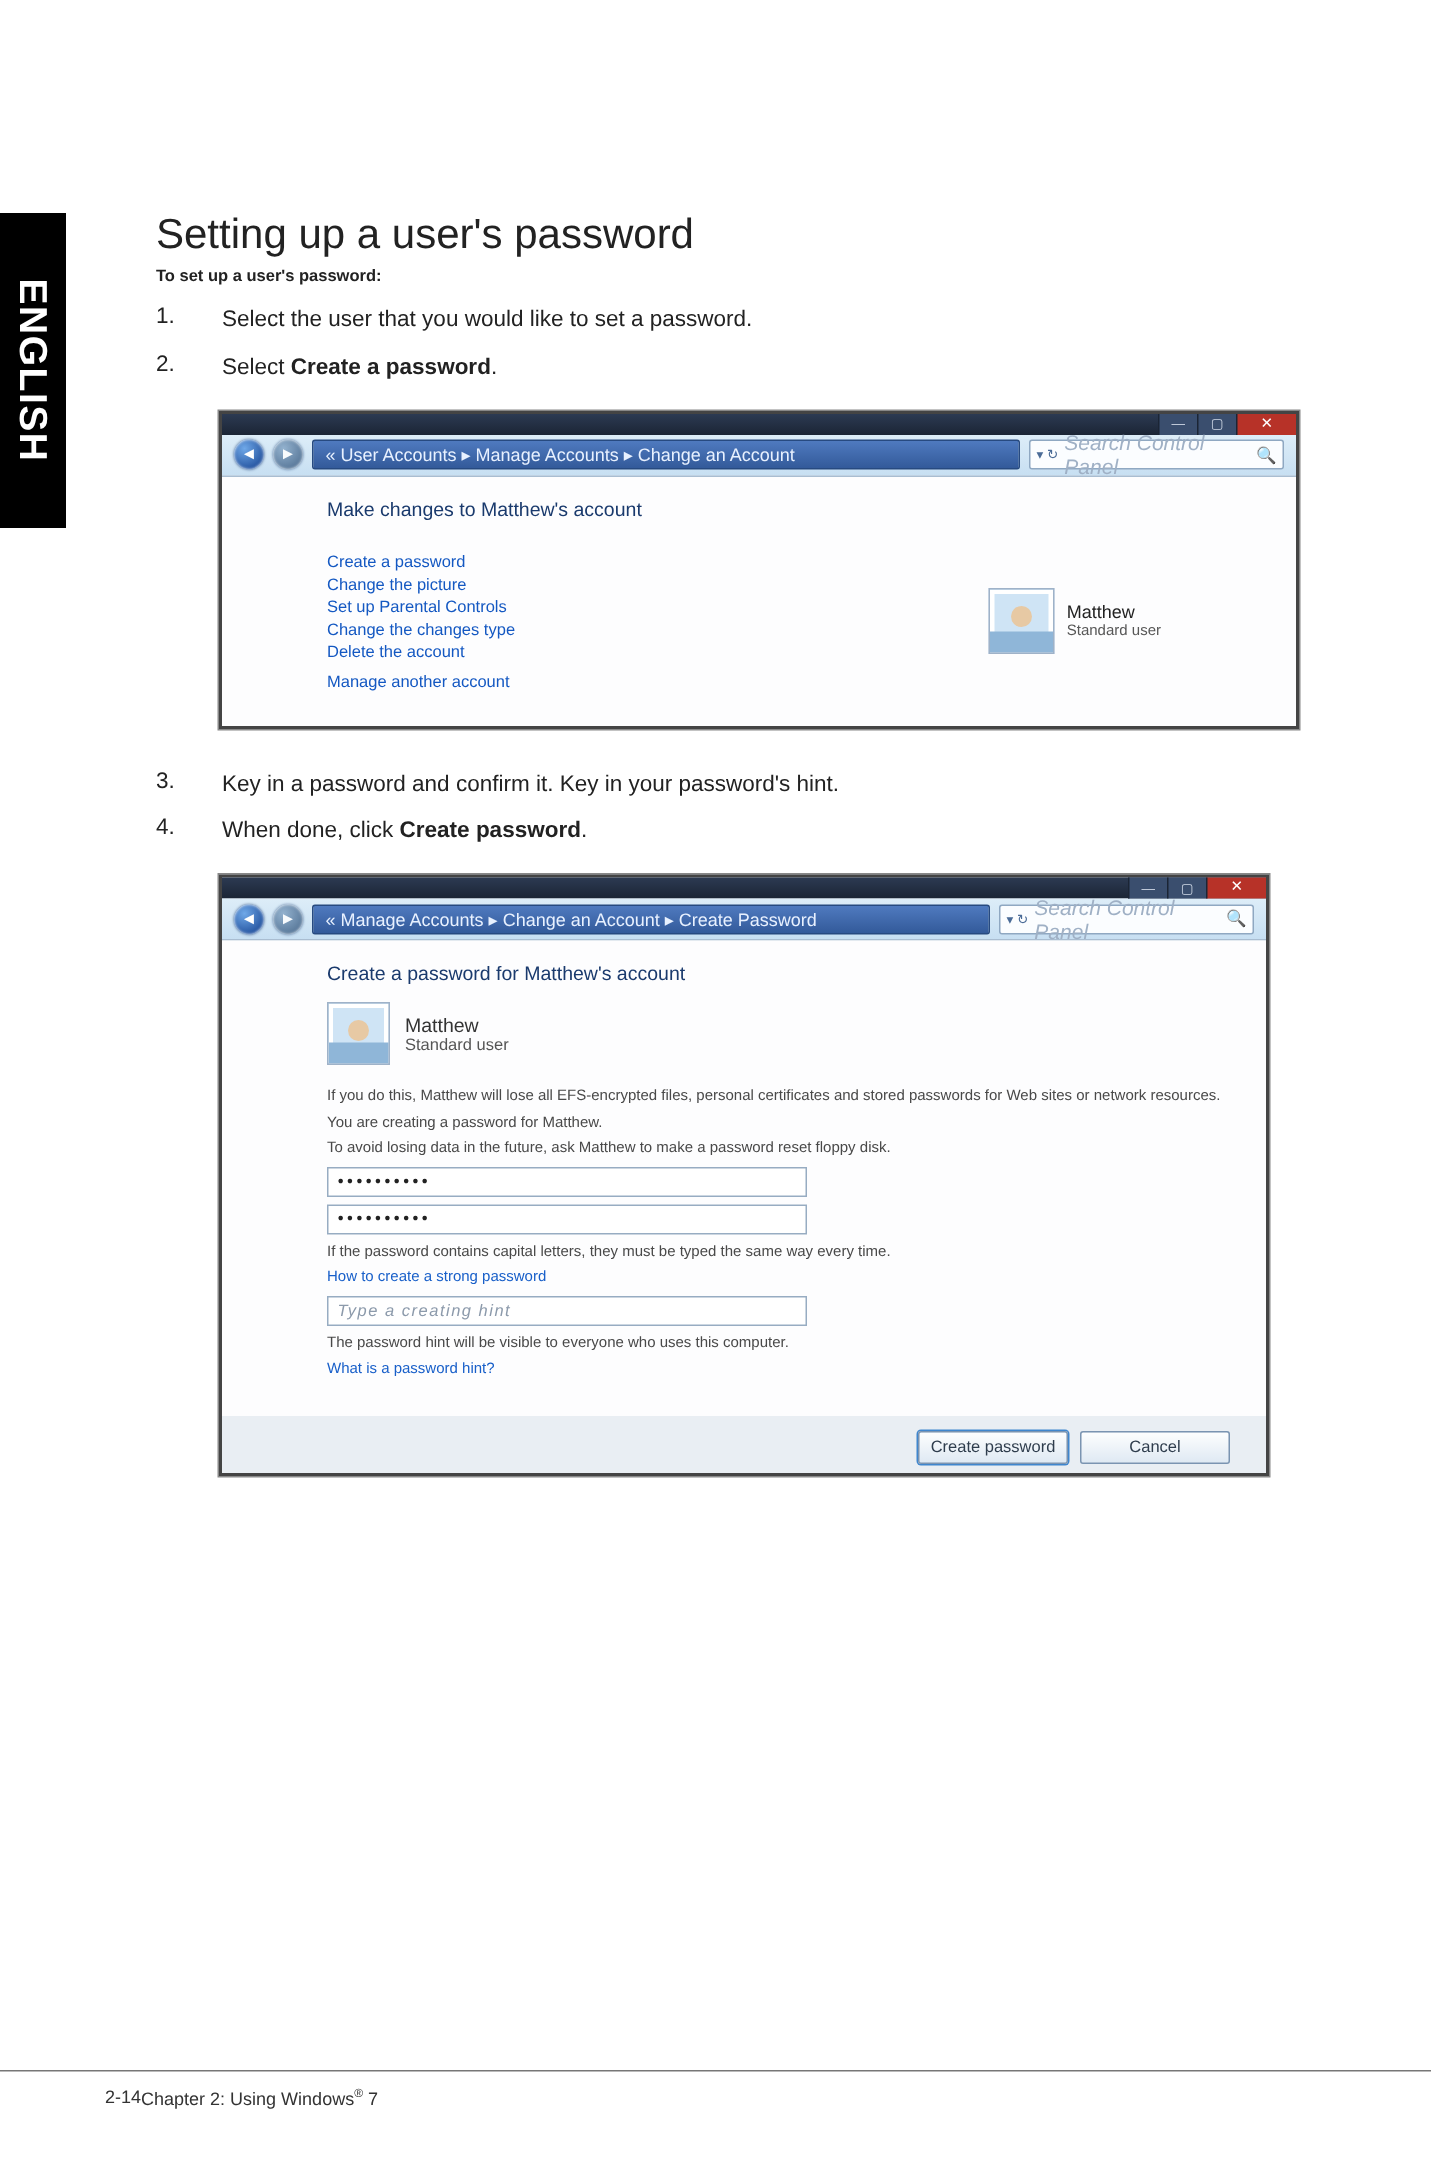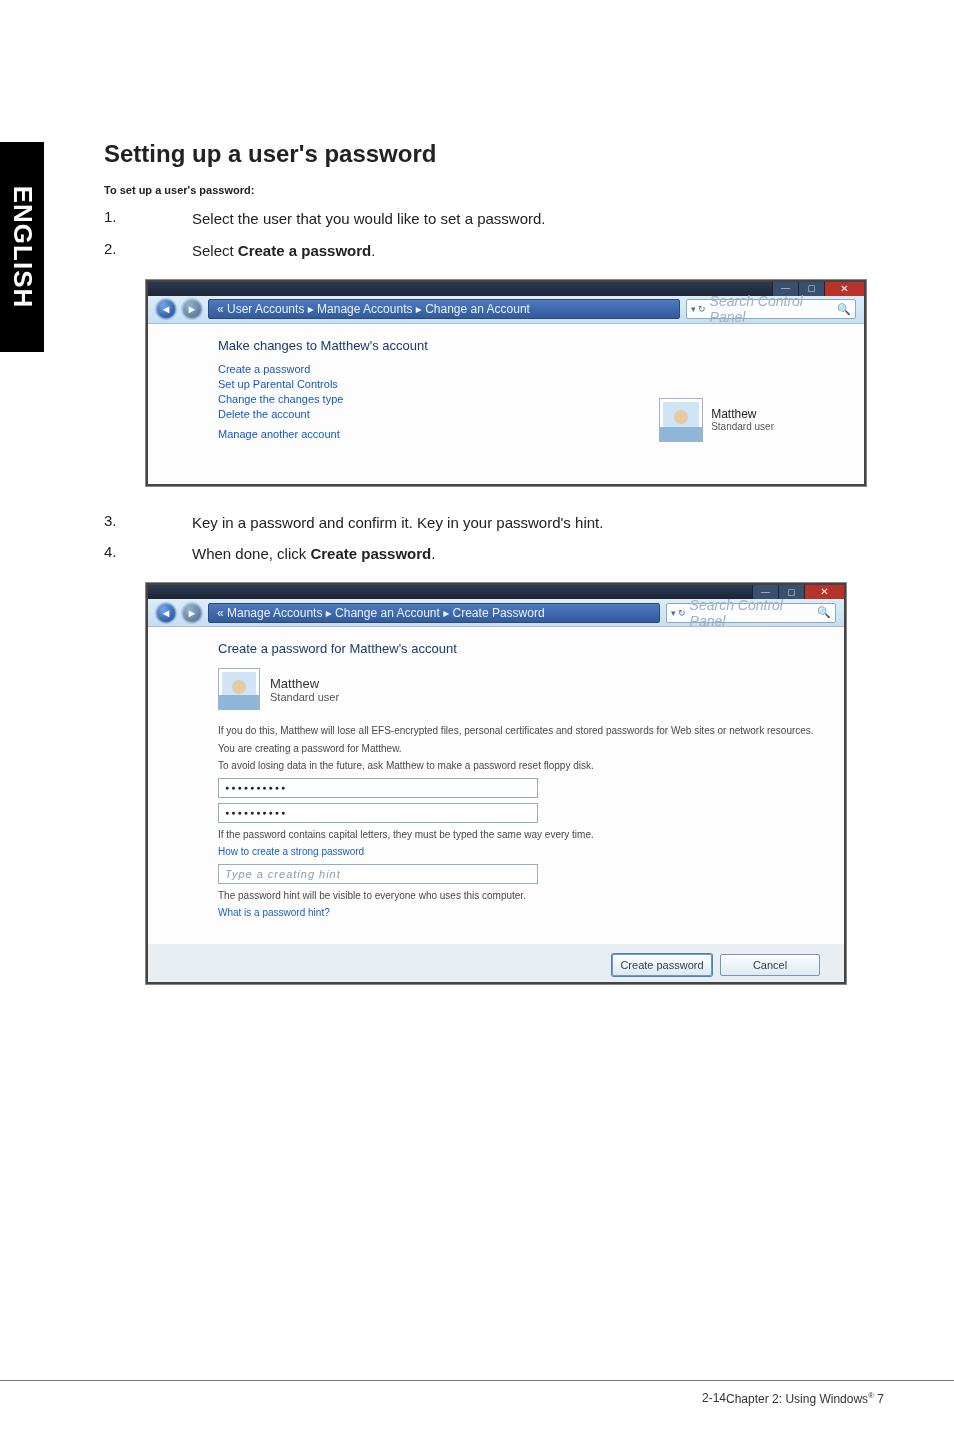--- a/index.html
+++ b/index.html
@@ -31,26 +31,26 @@
     font-size: 26px;
     letter-spacing: 1px;
     white-space: nowrap;
   }
   .content {
     position: absolute;
     left: 104px;
     top: 140px;
     width: 760px;
   }
-  h2.section-title { font-size: 24px; font-weight: bold; margin-bottom: 16px; }
+  h2.section-title { font-size: 28px; font-weight: normal; margin-bottom: 6px; }
   .sub-instr { font-size: 11px; font-weight: bold; margin-bottom: 12px; }
   ol.steps { list-style: none; padding: 0; margin: 0 0 18px 0; }
   ol.steps li { font-size: 15px; margin-bottom: 10px; display: flex; }
   ol.steps li .num { width: 44px; flex-shrink:0; }
-  ol.steps li .txt { flex: 1; line-height: 1.45; margin-left: 44px; }
+  ol.steps li .txt { flex: 1; line-height: 1.45; }
   .txt b { font-weight: bold; }
 
   
   .win {
     border: 2px solid #444;
     box-shadow: 0 0 0 1px #888;
     background: #e9eef3;
     margin: 10px 0 26px 42px;
     position: relative;
   }
@@ -90,21 +90,21 @@
     width: 170px; height:20px; background:#fbfdff; border:1px solid #8fa8c2; border-radius:2px;
     display:flex; align-items:center; padding:0 4px; gap:4px;
   }
   .searchbox .dd { color:#4a6b97; font-size:9px; }
   .searchbox .ph { color:#9fb0c5; font-size:14px; font-style:italic; flex:1; }
   .searchbox .mg { color:#5f86b7; font-size:11px; }
   .body-area { background:#fdfdfe; padding: 14px 30px 20px 70px; }
 
   
   .win1 { width: 720px; }
-  .w1-title { color:#1a3a6d; font-size:13px; margin-bottom:10px; filter: blur(.3px); }
+  .w1-title { color:#1a3a6d; font-size:13px; margin-bottom:22px; filter: blur(.3px); }
   .w1-links { list-style:none; padding:0; margin:0; font-size:11px; }
   .w1-links li { color:#1458c2; margin: 3px 0; filter: blur(.4px); }
   .w1-right {
     position:absolute; right: 90px; top: 74px;
     display:flex; align-items:center; gap:8px;
   }
   .avatar {
     width: 44px; height:44px; border:1px solid #9fb2c8; background:#cfe4f5;
     box-shadow: inset 0 -14px 0 #8fb6d8, inset 0 0 0 3px #fff;
     position:relative;
@@ -142,21 +142,21 @@
     display:flex; align-items:center; justify-content:center;
     border-radius:2px;
   }
   .btn.primary { box-shadow: 0 0 0 1px #3f86ce; }
   .footer {
     position: absolute;
     left: 0; bottom: 32px;
     width: 100%;
     border-top: 1px solid #777;
     padding: 10px 70px 0;
-    display:flex; justify-content:flex-end;
+    display:flex; justify-content:flex-start;
     font-size: 12px; color:#333;
   }
   .footer .chap sup { font-size:8px; }
 </style>
 </head>
 <body>
 
 <div class="side-tab">
   <span>ENGLISH</span>
 </div>
@@ -191,20 +191,21 @@
       <div class="searchbox">
         <span class="dd">▾ ↻</span>
         <span class="ph">Search Control Panel</span>
         <span class="mg">🔍</span>
       </div>
     </div>
     <div class="body-area" style="min-height:160px; position:relative;">
       <div class="w1-title">Make changes to Matthew's account</div>
       <ul class="w1-links">
         <li>Create a password</li>
+        <li>Change the picture</li>
         <li>Set up Parental Controls</li>
         <li>Change the changes type</li>
         <li>Delete the account</li>
         <li style="margin-top:8px">Manage another account</li>
       </ul>
       <div class="w1-right">
         <div class="avatar"></div>
         <div class="acct-meta">
           <div class="name">Matthew</div>
           <div>Standard user</div>

